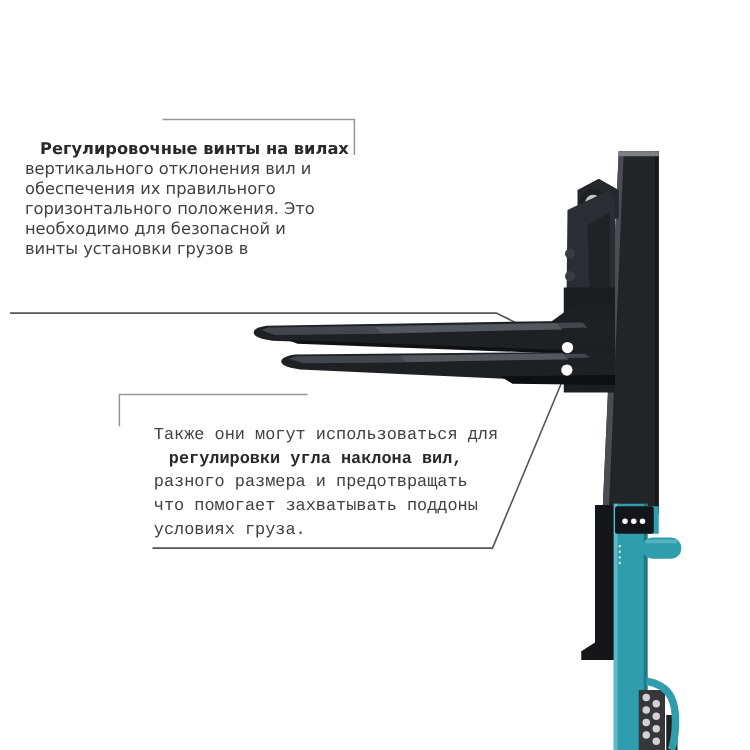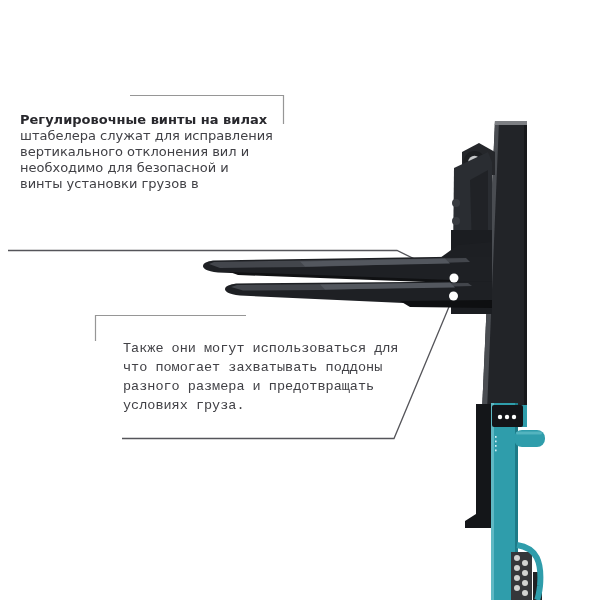--- a/index.html
+++ b/index.html
@@ -4,21 +4,21 @@
 <style>
   html,body{margin:0;padding:0;}
   body{width:600px;height:600px;background:#ffffff;overflow:hidden;
        font-family:"DejaVu Sans","Liberation Sans",sans-serif;}
   .stage{position:relative;width:600px;height:600px;background:#ffffff;}
   .fig{position:absolute;left:0;top:0;}
   .block{position:absolute;white-space:nowrap;color:#414146;}
   .block .ln{display:block;}
   #block1 .ln{font-size:13px;line-height:16px;height:16px;}
   #block2 .ln{font-size:13.5px;line-height:19px;height:19px;font-family:Liberation Mono, monospace;}
-  .bold{font-weight:bold;color:#28282d;}
+  .bold{font-weight:bold;color:#28282d;margin-left:12px;}
 </style>
 </head>
 <body>
 
 <div class="stage">
 
   <svg class="fig" width="600" height="600" viewBox="0 0 600 600">
 
     <g>
       <polyline points="130,95.5 283.5,95.5 283.5,124" fill="none" stroke-width="1.2" stroke="#969696"></polyline>
@@ -101,26 +101,28 @@
     </g>
 
     <g>
       <circle cx="454" cy="278" r="4.5" fill="#ffffff"></circle>
       <circle cx="453.5" cy="296" r="4.5" fill="#ffffff"></circle>
     </g>
   </svg>
 
   <div id="block1" class="block" style="left:20px;top:112px;">
     <span class="ln bold">Регулировочные винты на вилах</span>
-    <span class="ln">штабелера служат для исправления</span>
     <span class="ln">вертикального отклонения вил и</span>
+    <span class="ln">обеспечения их правильного</span>
+    <span class="ln">горизонтального положения. Это</span>
     <span class="ln">необходимо для безопасной и</span>
     <span class="ln">винты установки грузов в</span>
   </div>
 
   <div id="block2" class="block" style="left:123px;top:339px;">
     <span class="ln">Также они могут использоваться для</span>
+    <span class="ln bold">регулировки угла наклона вил,</span>
+    <span class="ln">разного размера и предотвращать</span>
     <span class="ln">что помогает захватывать поддоны</span>
-    <span class="ln">разного размера и предотвращать</span>
     <span class="ln">условиях груза.</span>
   </div>
 
 </div>
 
 </body></html>

